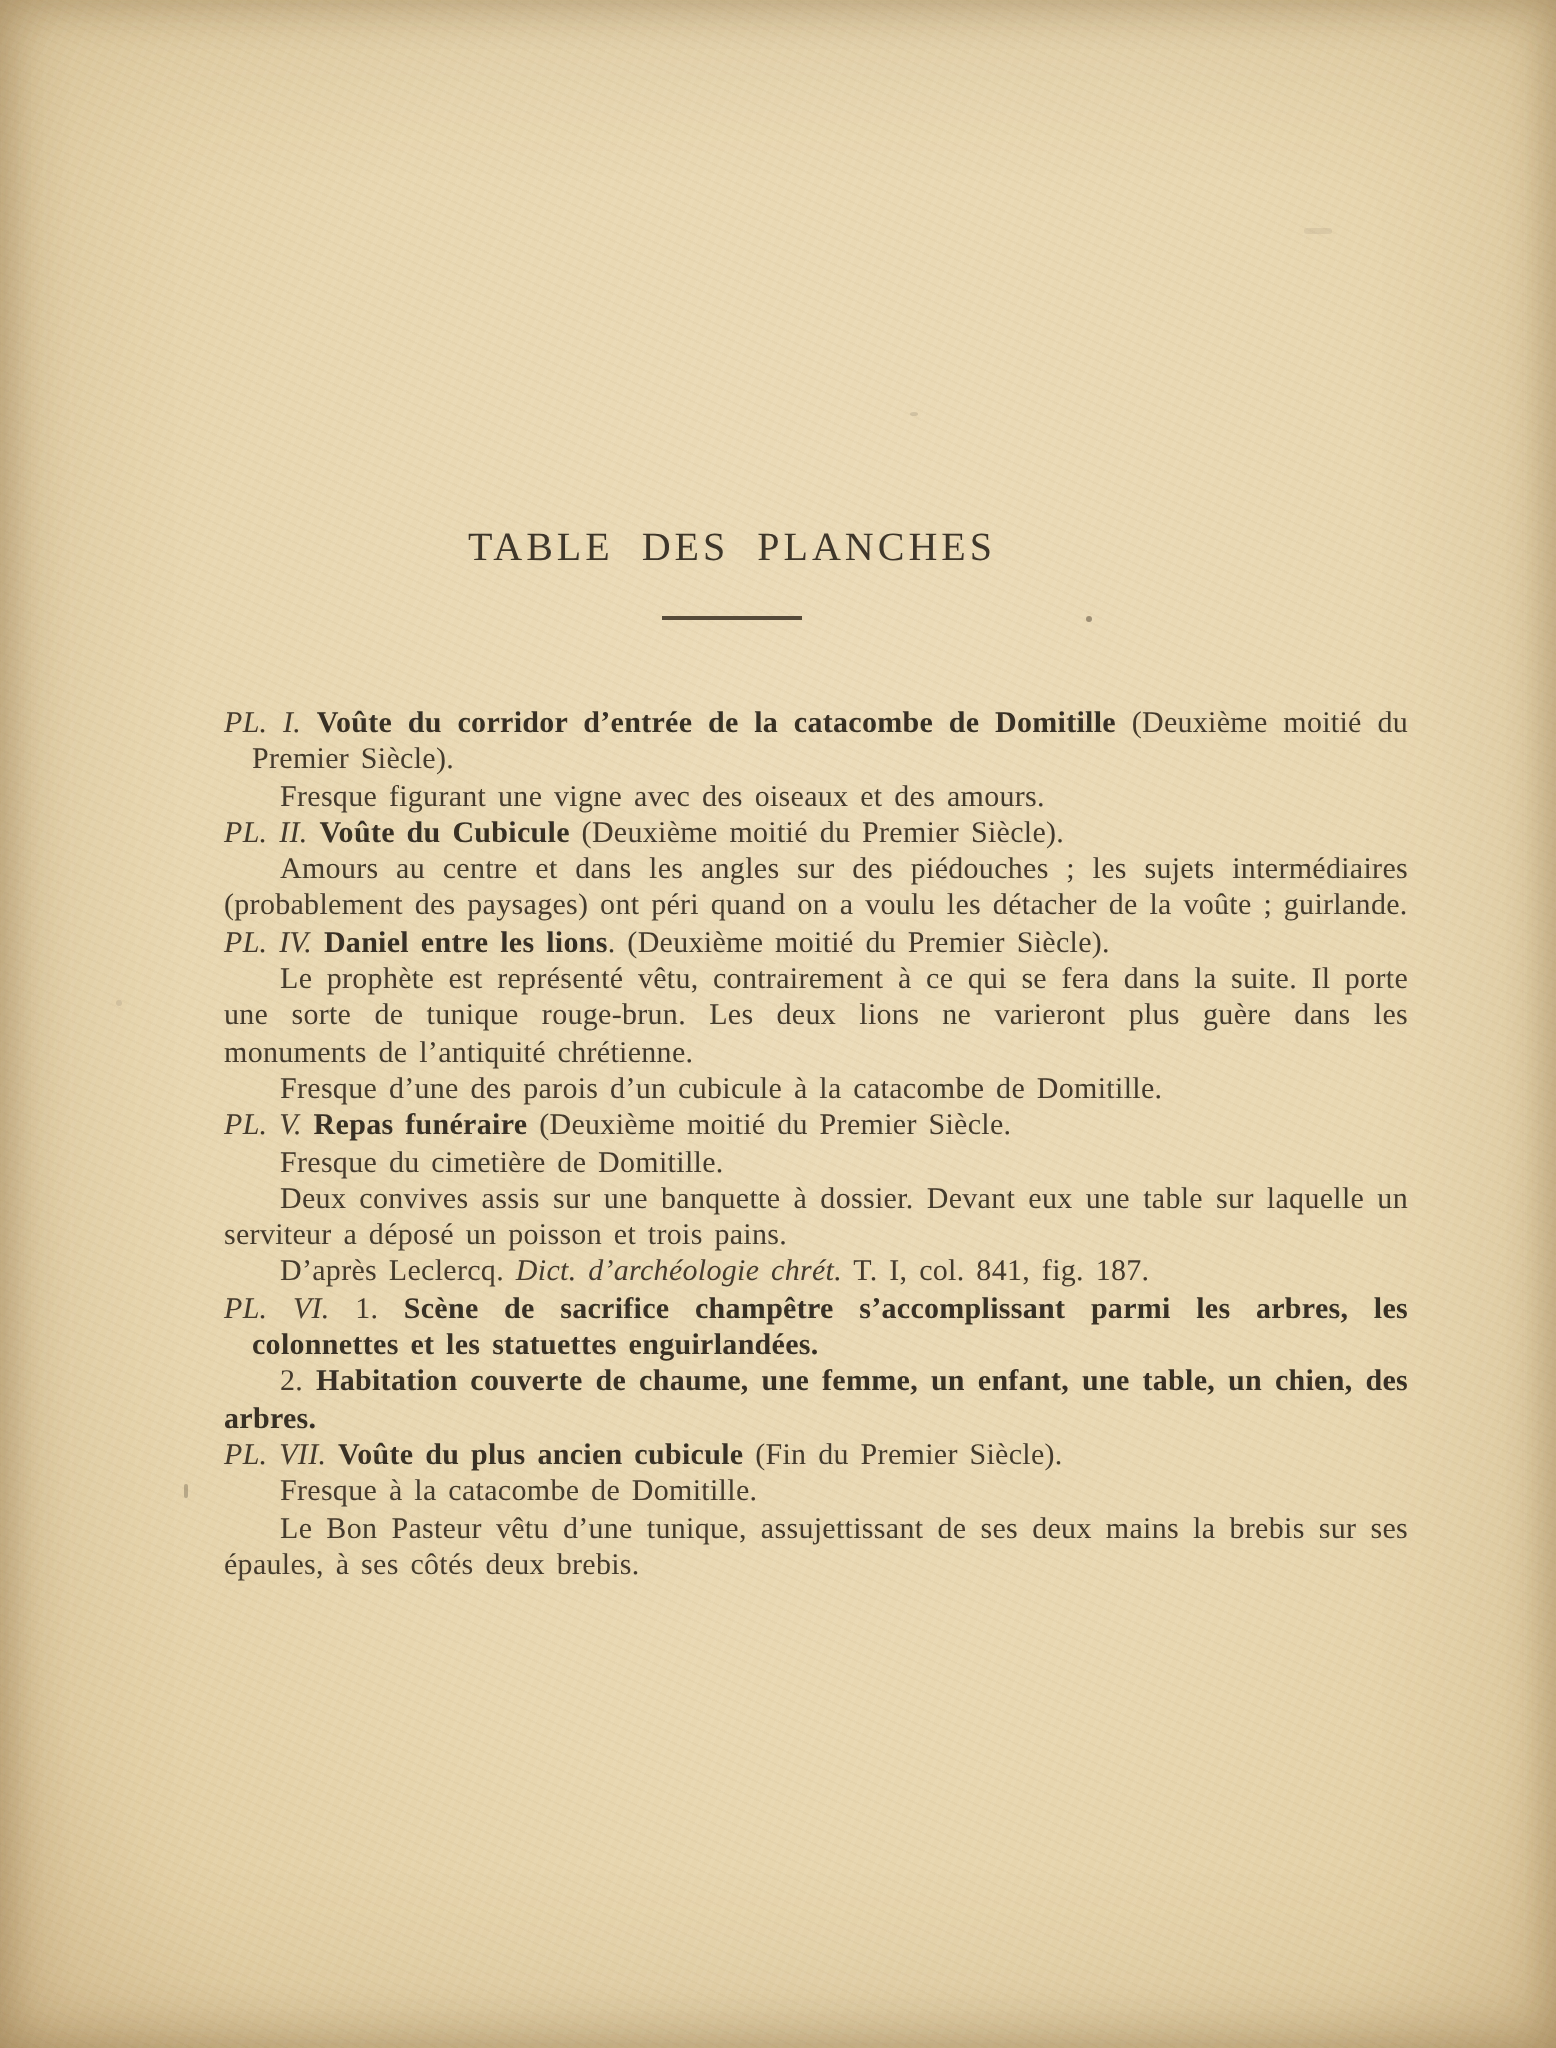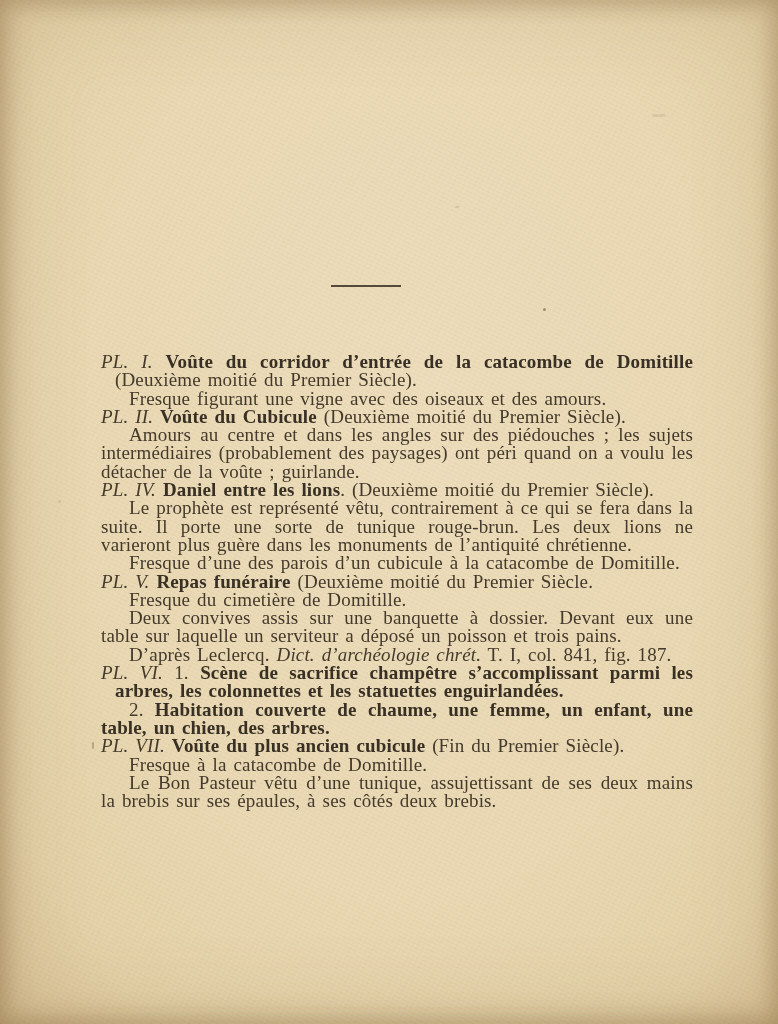--- a/index.html
+++ b/index.html
@@ -36,22 +36,22 @@
     word-spacing:7px;
     color:#3e362a;
   }
   .rule{
     width:70px;height:2px;
     margin:22px auto 0 auto;
     background:#554a39;
   }
   .plates{
     position:absolute;
-    left:101px;top:353px;width:592px;
-    font-size:19px;
+    left:112px;top:353px;width:592px;
+    font-size:15px;
     line-height:18.3px;
     letter-spacing:0.15px;
     word-spacing:2px;
     color:#443a2c;
     text-align:justify;
   }
   .plates p{margin:0;}
   .hang{padding-left:14px;text-indent:-14px;}
   .para{text-indent:28px;}
   .lbl{font-style:italic;}
@@ -62,20 +62,21 @@
   .s2{left:92px;top:742px;width:2px;height:7px;border-radius:1px;opacity:.35;}
   .s3{left:455px;top:206px;width:4px;height:2px;opacity:.18;}
   .s4{left:652px;top:114px;width:14px;height:3px;border-radius:2px;opacity:.10;}
   .s5{left:58px;top:500px;width:3px;height:3px;opacity:.15;}
 </style>
 </head>
 <body>
 
 <div class="page">
   <header class="head">
+    <h1>TABLE  DES  PLANCHES</h1>
     <div class="rule"></div>
   </header>
 
   <section class="plates" id="plates">
       <div>
         <p class="hang"><i class="lbl">PL. I.</i> <b>Voûte du corridor d’entrée de la catacombe de Domitille</b><span> (Deuxième moitié du Premier Siècle).</span></p>
         <p class="para"><span>Fresque figurant une vigne avec des oiseaux et des amours.</span></p>
       </div>
       <div>
         <p class="hang"><i class="lbl">PL. II.</i> <b>Voûte du Cubicule</b><span> (Deuxième moitié du Premier Siècle).</span></p>

